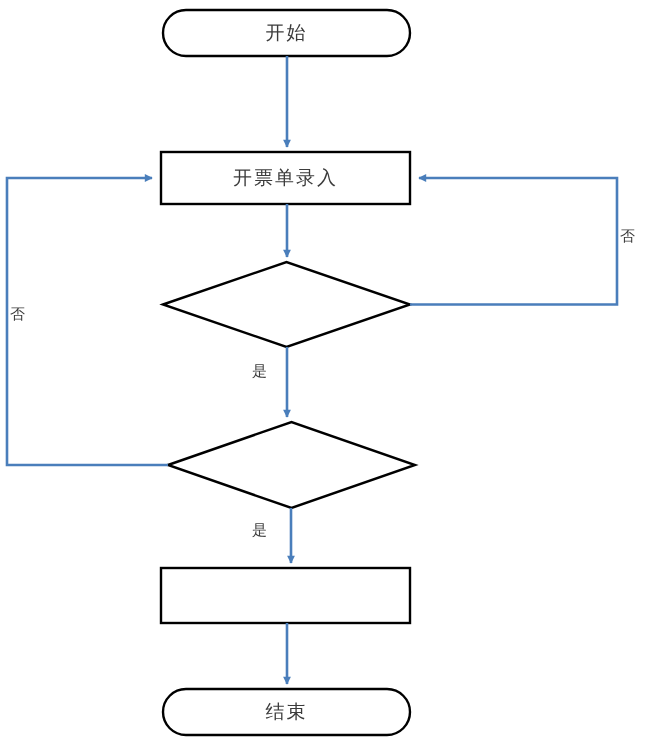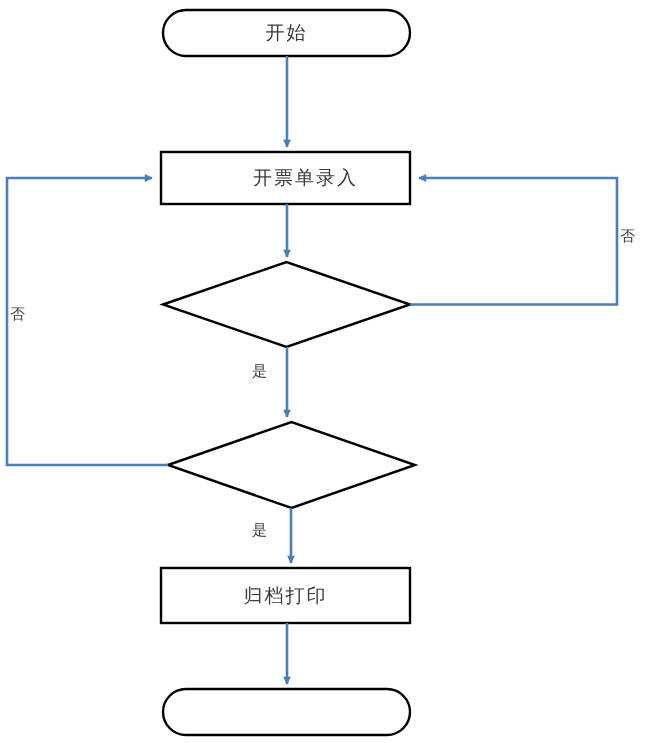--- a/index.html
+++ b/index.html
@@ -109,26 +109,26 @@
       <path d="M291,508 L291,563" fill="none" stroke="#4a7ebb" stroke-width="2.6" marker-end="url(#arrowblue)"></path>
     </g>
 
     <g>
       <path d="M287,623 L287,684" fill="none" stroke="#4a7ebb" stroke-width="2.6" marker-end="url(#arrowblue)"></path>
     </g>
   </svg>
 
   <div class="node-label" style="left:163px; top:10px; width:247px; height:46px;">开始</div>
 
-  <div class="node-label" style="left:161px; top:152px; width:249px; height:52px;padding-left:20px;">开票单录入</div>
+  <div class="node-label" style="left:161px; top:152px; width:249px; height:52px;">开票单录入</div>
 
 
 
-  <div class="node-label" style="left:161px; top:568px; width:249px; height:55px;">归档打印</div>
 
+  <div class="node-label" style="left:163px; top:689px; width:247px; height:46px;">结束</div>
 
   <div class="edge-label" style="left:620px; top:227px;">否</div>
 
   <div class="edge-label" style="left:252px; top:362px;">是</div>
 
   <div class="edge-label" style="left:10px; top:305px;">否</div>
 
   <div class="edge-label" style="left:252px; top:521px;">是</div>
 
 </div>

